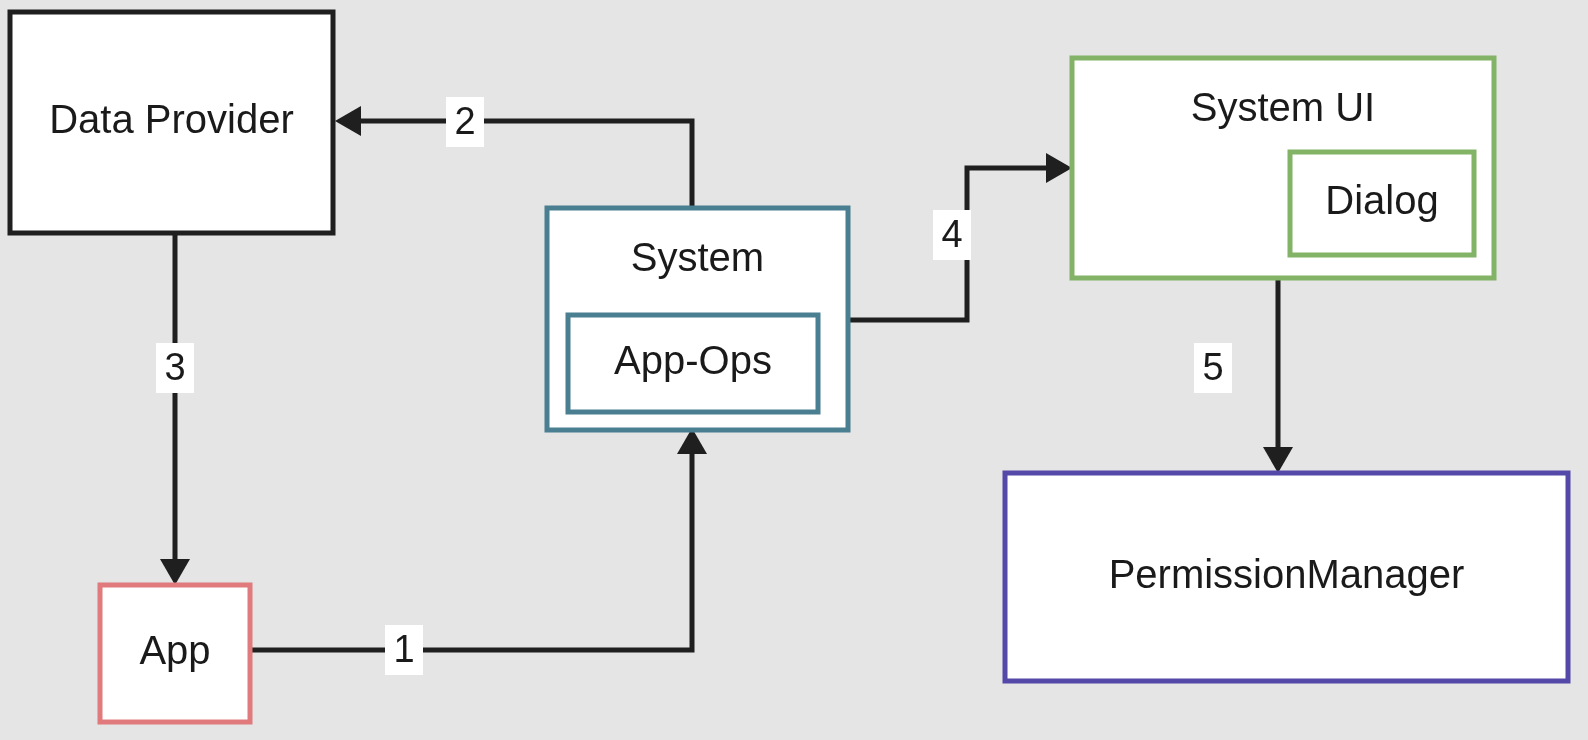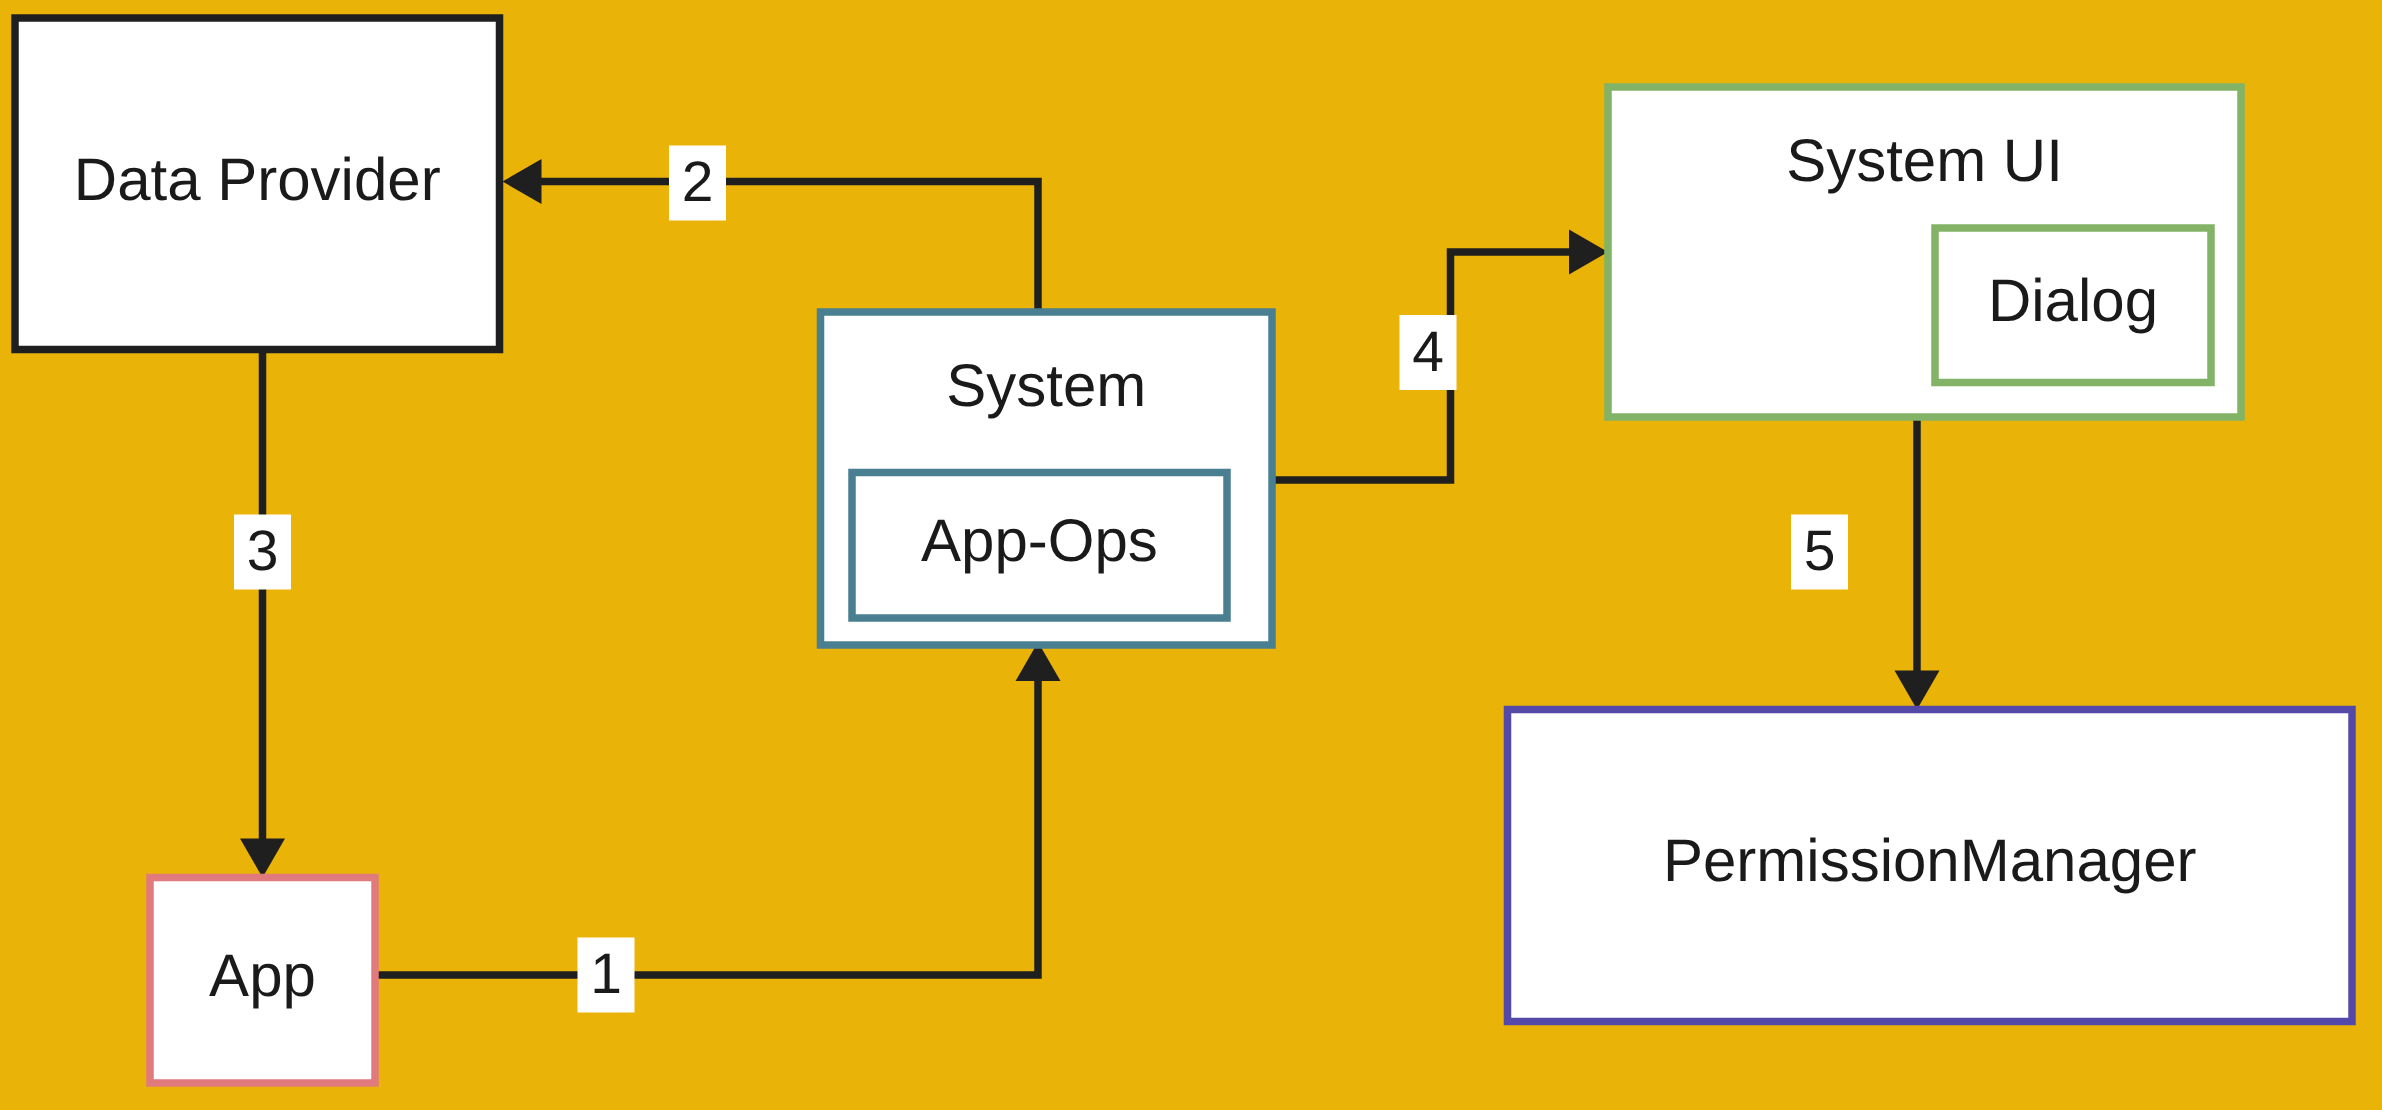--- a/index.html
+++ b/index.html
@@ -10,21 +10,21 @@
   body {
     width: 1588px;
     height: 740px;
     font-family: "Liberation Sans", sans-serif;
     overflow: hidden;
   }
   #diagram-root {
     position: relative;
     width: 1588px;
     height: 740px;
-    background: #eab308;
+    background: #e5e5e5;
   }
   svg.diagram-canvas {
     display: block;
     width: 1588px;
     height: 740px;
   }
   .node-box {
     fill: #ffffff;
   }
   .node-label {

